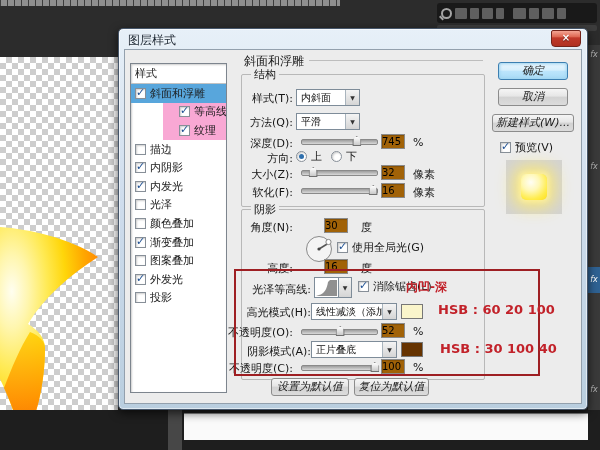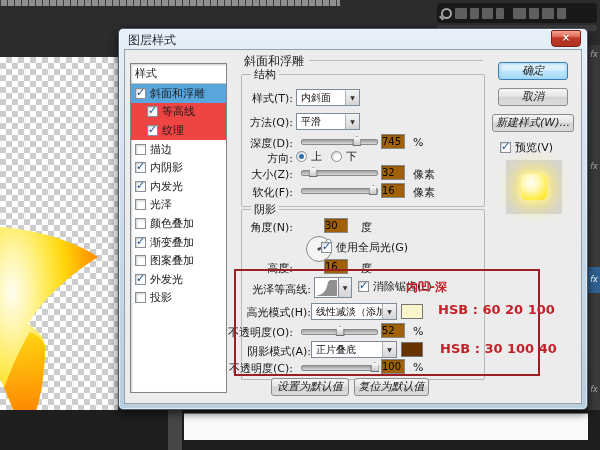--- a/index.html
+++ b/index.html
@@ -39,21 +39,21 @@
     background:linear-gradient(180deg,#f3a493,#dd6550 40%,#c0392a 45%,#b03122);text-align:center;
     color:#fff;font-size:10px;line-height:14px;font-weight:bold;text-shadow:0 1px 1px rgba(0,0,0,.5);cursor:pointer;}
   #content{position:absolute;left:5px;right:5px;top:20px;bottom:5px;background:#ececec;border:1px solid #93a0ad;}
 
   
   #stylelist{position:absolute;left:5px;top:13px;width:97px;height:330px;background:#fff;
     border:1px solid #7d858e;box-shadow:inset 1px 1px 2px rgba(0,0,0,.2);overflow:hidden;box-sizing:border-box;}
   .srow{display:flex;align-items:center;height:18.6px;padding-left:4px;gap:4px;font-size:11px;color:#1b1b1b;}
   .srow.header{border-bottom:1px solid #c2c2c2;height:19px;}
   .srow.selected{background:#58a6dc;}
-  .srow.sub{background:#ef4444;padding-left:16px;}
+  .srow.sub{background:#f9a8d4;padding-left:16px;margin-left:32px;}
   .cb{display:inline-block;position:relative;width:11px;height:11px;background:#fff;border:1px solid #878f98;
     box-shadow:inset 1px 1px 2px rgba(0,0,0,.2);flex:none;box-sizing:border-box;}
   .cb.on::after{content:"\2713";position:absolute;left:0px;top:-3px;font-size:11px;font-weight:bold;color:#1d4f92;}
   .slab{white-space:nowrap;}
 
   
   .lbl{position:absolute;font-size:11px;color:#161616;text-align:right;white-space:nowrap;}
   .gb{position:absolute;border:1px solid #b8b8b8;border-radius:2px;}
   .legend{position:absolute;top:-8px;left:9px;background:#ececec;padding:0 3px;font-size:11px;color:#161616;}
   .hd{position:absolute;font-size:12px;color:#161616;}
@@ -262,21 +262,21 @@
       <div class="lbl" style="left:98px;top:170px;width:70px">角度(N):</div>
       <div class="vbox" style="left:199px;top:168px">30</div>
       <span class="unit" style="left:236px;top:170px">度</span>
 
       <svg style="position:absolute;left:179px;top:184px" width="30" height="30">
         <circle cx="15" cy="15" r="12.5" fill="#f4f4f4" stroke="#8a8a8a"></circle>
         <line x1="15" y1="15" x2="24" y2="9.5" stroke="#555" stroke-width="1.5"></line>
         <circle cx="15" cy="15" r="1.6" fill="#444"></circle>
         <circle cx="24.5" cy="8" r="2.6" fill="#fff" stroke="#888"></circle>
       </svg>
-      <div class="cbwrap" style="left:196px;top:190px">
+      <div class="cbwrap" style="left:212px;top:190px">
         <span class="cb on"></span>
         <span>使用全局光(G)</span>
       </div>
 
       <div class="lbl" style="left:98px;top:211px;width:70px">高度:</div>
       <div class="vbox" style="left:199px;top:209px">16</div>
       <span class="unit" style="left:236px;top:211px">度</span>
 
       <div class="lbl" style="left:96px;top:232px;width:90px">光泽等高线:</div>
       <div class="contour" style="left:189px;top:227px">

